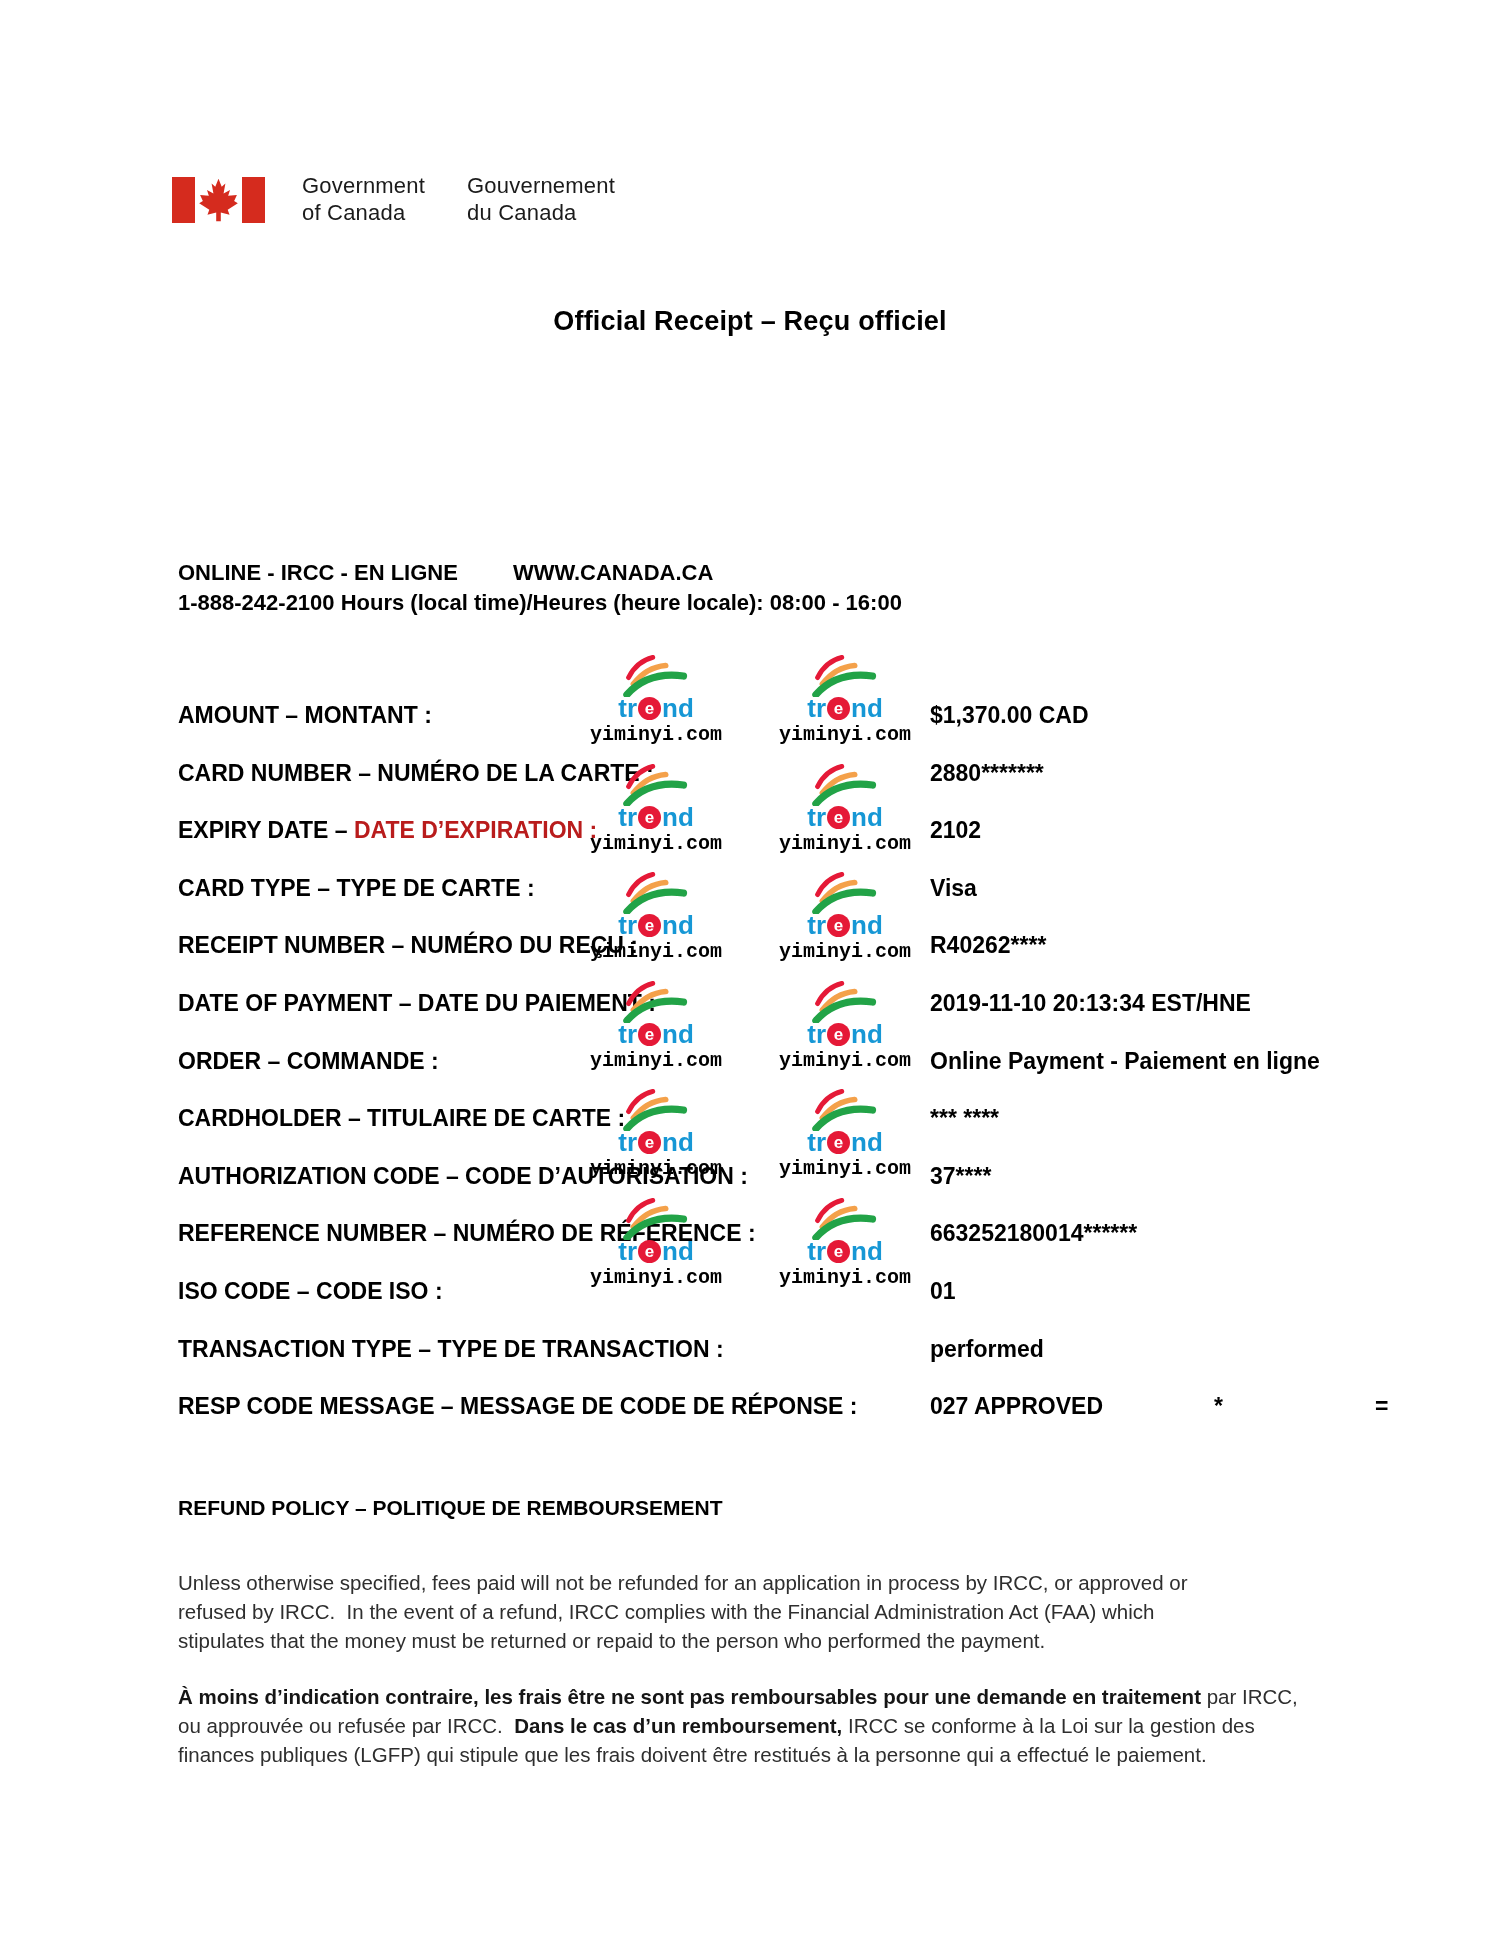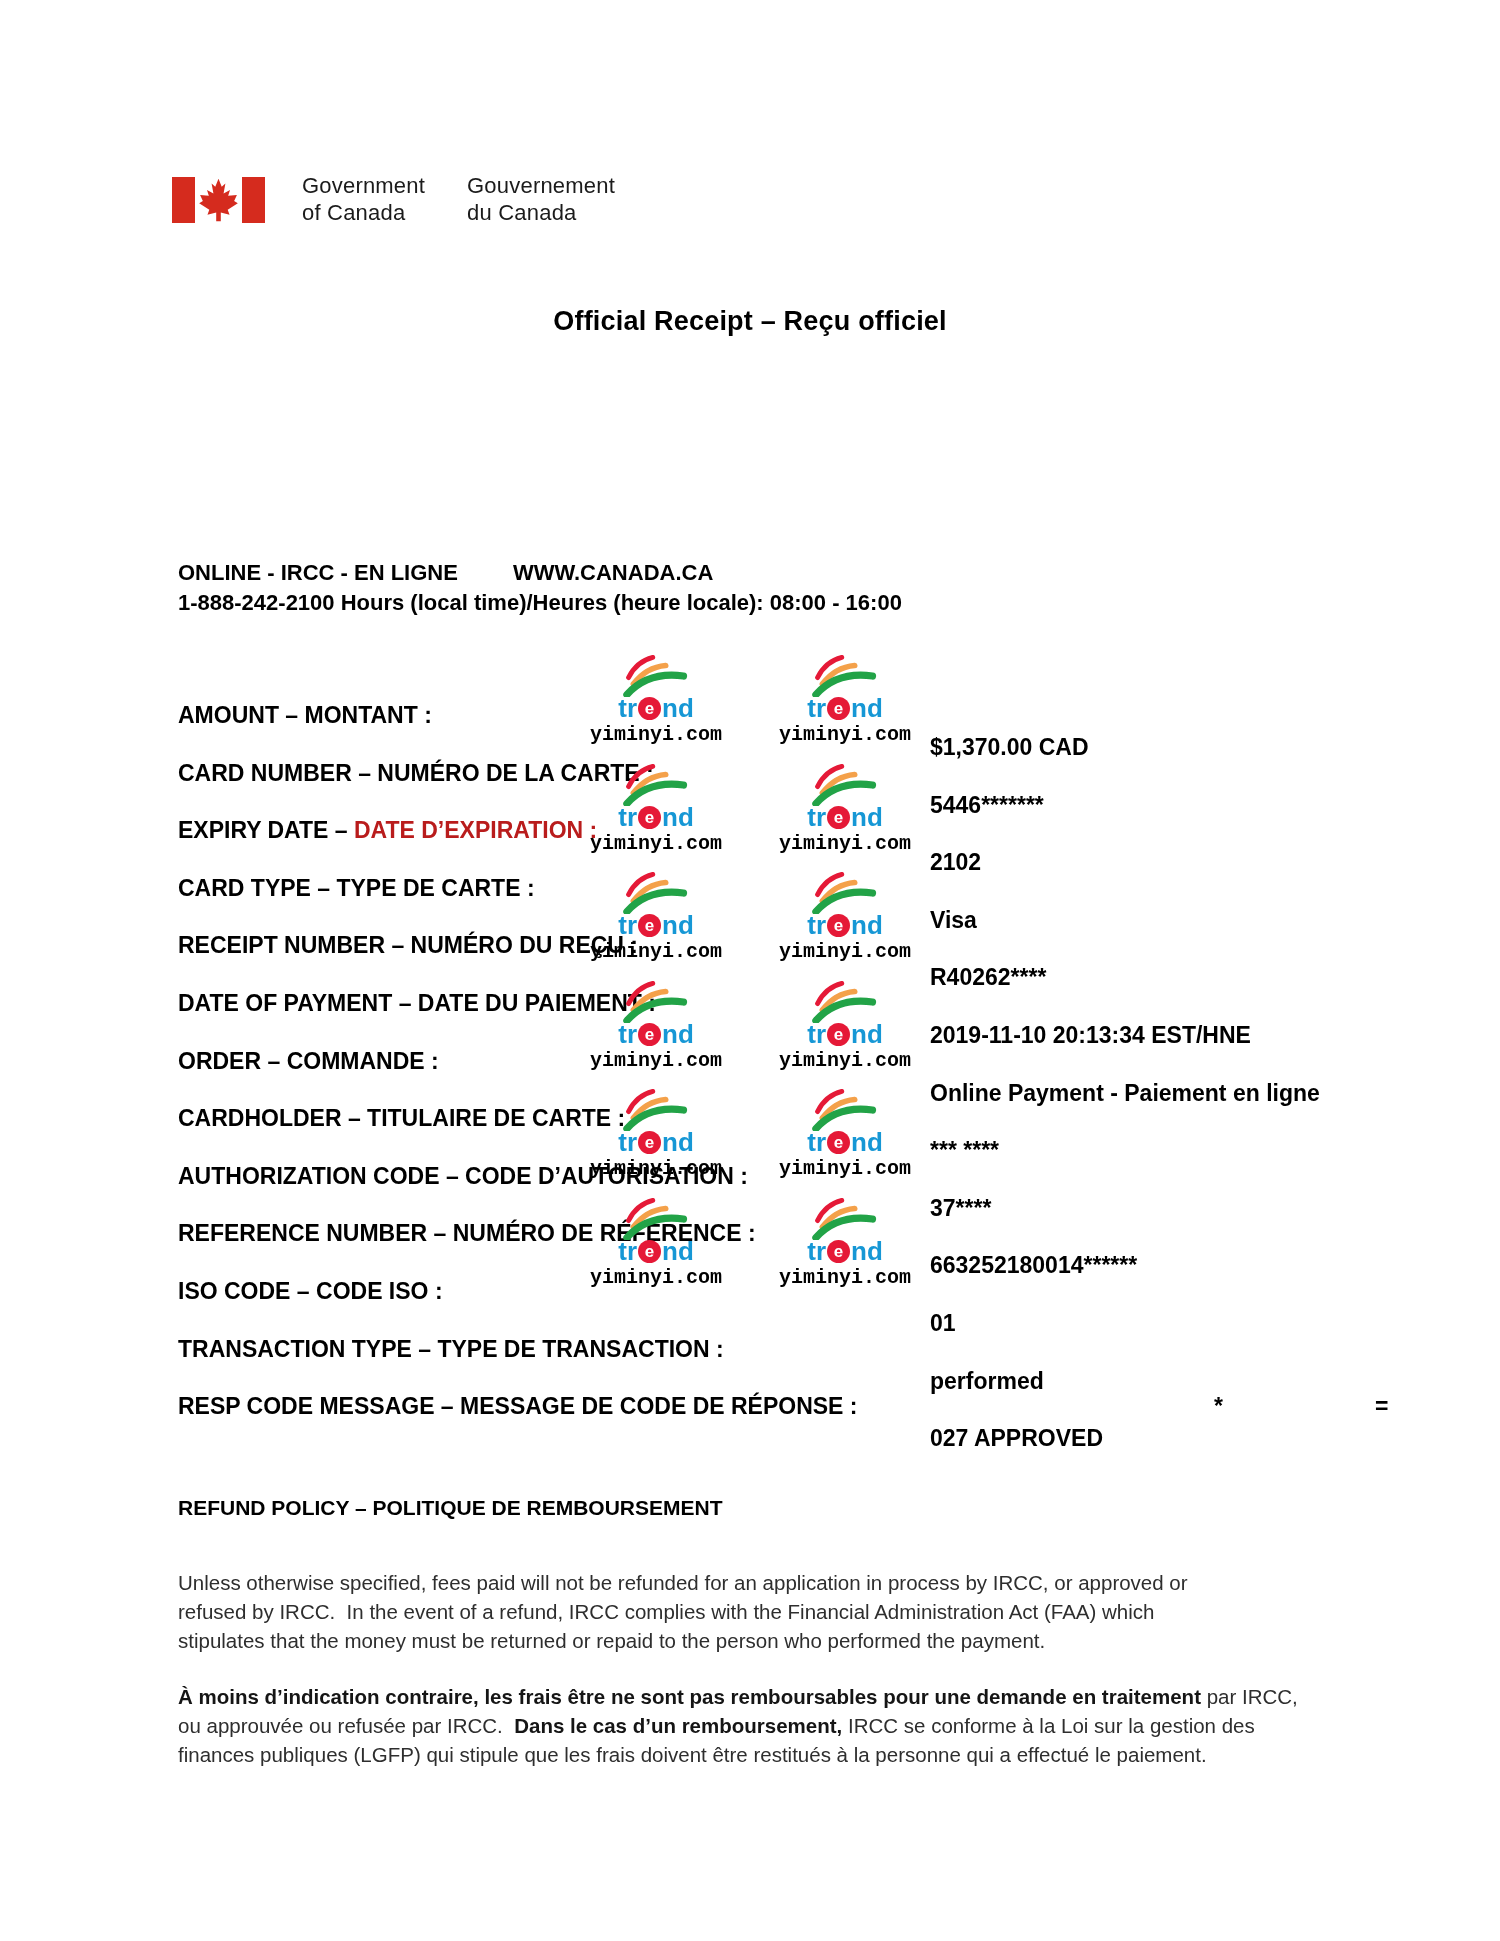--- a/index.html
+++ b/index.html
@@ -19,21 +19,21 @@
   #title{position:absolute;left:0;top:306px;width:100%;text-align:center;
          font-size:27px;font-weight:bold;letter-spacing:.2px;}
   
   #contact{position:absolute;left:178px;top:558px;font-weight:bold;font-size:22px;line-height:30px;white-space:nowrap;}
   #contact .url{margin-left:55px;}
   
   #rows{position:absolute;left:0;top:702px;width:1500px;z-index:2;}
   .row{position:relative;height:57.6px;}
   .row .lbl{position:absolute;left:178px;top:0;font-weight:bold;font-size:23px;white-space:nowrap;}
   .row .lbl .muted{color:#b91c1c;text-align:center;}
-  .row .val{position:absolute;left:930px;top:0;font-weight:bold;font-size:23px;white-space:nowrap;margin-top:32px;}
+  .row .val{position:absolute;left:930px;top:0;font-weight:bold;font-size:23px;white-space:nowrap;}
   .row .extra{position:absolute;top:0;font-weight:bold;font-size:23px;}
   .row .star{left:1214px;} .row .equals{left:1375px;}
   
   #wms{position:absolute;left:0;top:0;z-index:3;}
   .wm{position:absolute;width:160px;text-align:center;line-height:1;}
   .wm svg{display:block;margin:0 auto -2px auto;}
   .wm .brand{display:flex;justify-content:center;align-items:center;height:26px;
              font-weight:bold;font-size:26px;letter-spacing:0;}
   .wm .b-tx{color:#1697d5;}
   .wm .b-e{display:inline-flex;justify-content:center;align-items:center;width:23px;height:23px;
@@ -75,21 +75,21 @@
     <div>1-888-242-2100 Hours (local time)/Heures (heure locale): 08:00 - 16:00</div>
   </div>
 
   <div id="rows">
     <div class="row">
       <span class="lbl"><span>AMOUNT – MONTANT :</span><span class="muted"></span></span>
       <span class="val">$1,370.00 CAD</span>
     </div>
     <div class="row">
       <span class="lbl"><span>CARD NUMBER – NUMÉRO DE LA CARTE :</span><span class="muted"></span></span>
-      <span class="val">5446*******</span>
+      <span class="val">2880*******</span>
     </div>
     <div class="row">
       <span class="lbl"><span>EXPIRY DATE –</span><span class="muted"> DATE D’EXPIRATION :</span></span>
       <span class="val">2102</span>
     </div>
     <div class="row">
       <span class="lbl"><span>CARD TYPE – TYPE DE CARTE :</span><span class="muted"></span></span>
       <span class="val">Visa</span>
     </div>
     <div class="row">

